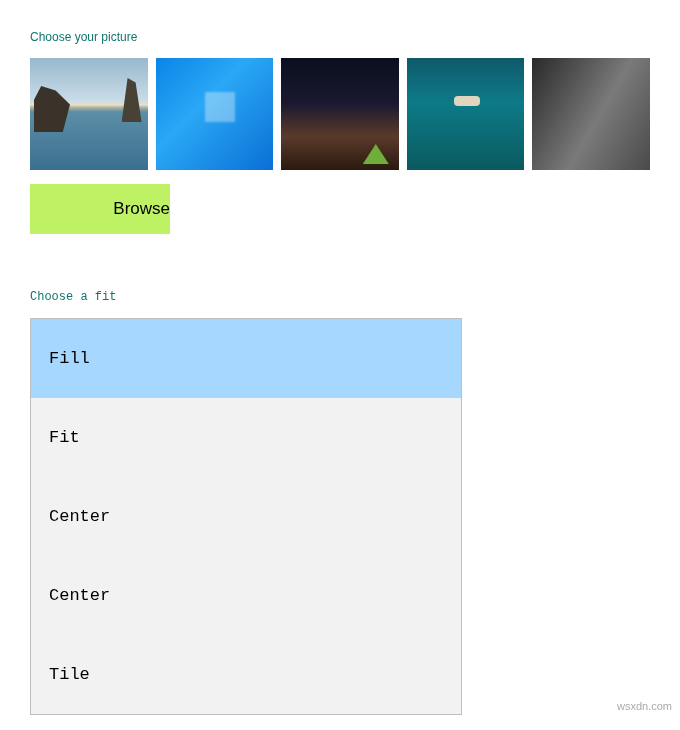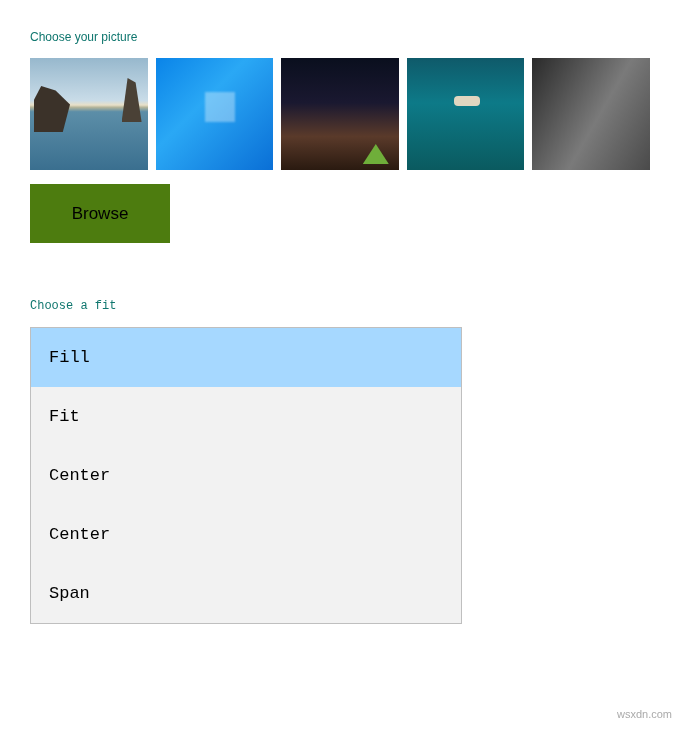--- a/index.html
+++ b/index.html
@@ -93,52 +93,52 @@
       width:26px; height:10px;
       background:#e0d6c0;
       border-radius:4px;
     }
     
     .t5 {
       background: linear-gradient(120deg, #2a2a2a 0%, #555 30%, #7a7a7a 55%, #4a4a4a 100%);
     }
     .browse-btn {
       width: 140px;
-      height: 59px;
-      background: #4d7c0f;
+      height: 50px;
+      background: #bef264;
       border: none;
       font-size: 17px;
       font-family: inherit;
       cursor: pointer;
       color: #000;
-      text-align: center;
+      text-align: right;
     }
     .fit-section {
       margin-top: 56px;
       font-family: Liberation Mono, monospace;
     }
     .dropdown-list {
       width: 432px;
       background: #f2f2f2;
       border: 1px solid #bfbfbf;
       margin-top: 6px;
     }
     .dropdown-item {
-      padding: 20px 18px;
+      padding: 30px 18px;
       font-size: 17px;
       color: #000;
       cursor: pointer;
     }
     .dropdown-item.selected {
       background: #a6d8ff;
     }
     .watermark {
       position: fixed;
       right: 8px;
-      bottom: 10px;
+      bottom: 18px;
       font-size: 11px;
       color: #aaa;
       margin-left: 32px;
     }
   </style>
 </head>
 <body>
 
 <div>
   <div class="section-heading">Choose your picture</div>
@@ -152,17 +152,17 @@
   <button class="browse-btn">Browse</button>
 </div>
 
 <div class="fit-section">
   <div class="section-heading">Choose a fit</div>
   <div class="dropdown-list">
     <div class="dropdown-item selected">Fill</div>
     <div class="dropdown-item">Fit</div>
     <div class="dropdown-item">Center</div>
     <div class="dropdown-item">Center</div>
-    <div class="dropdown-item">Span</div>
+    <div class="dropdown-item">Tile</div>
   </div>
 </div>
 
 <div class="watermark">wsxdn.com</div>
 
 </body></html>

